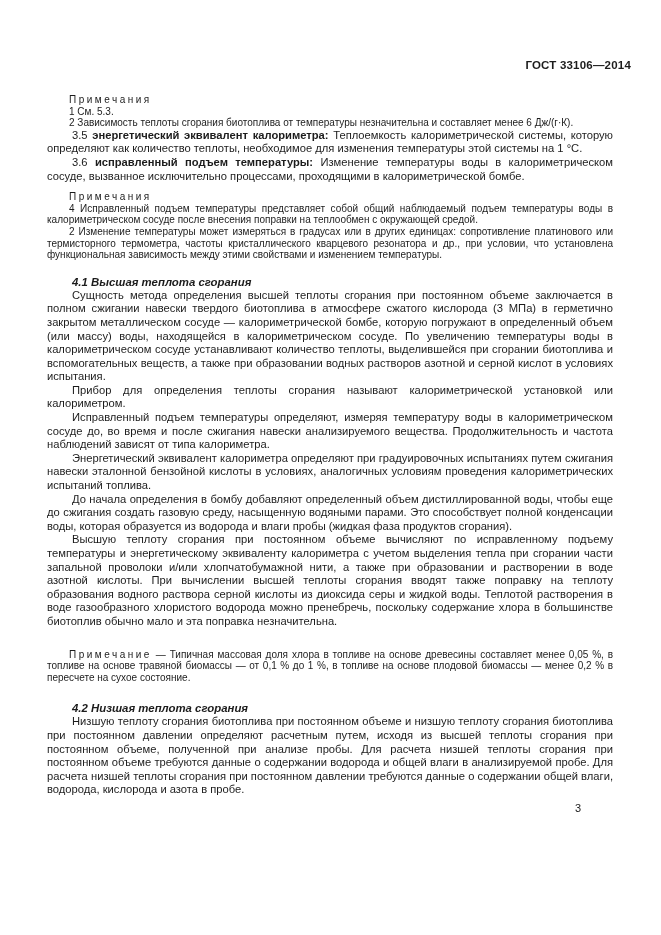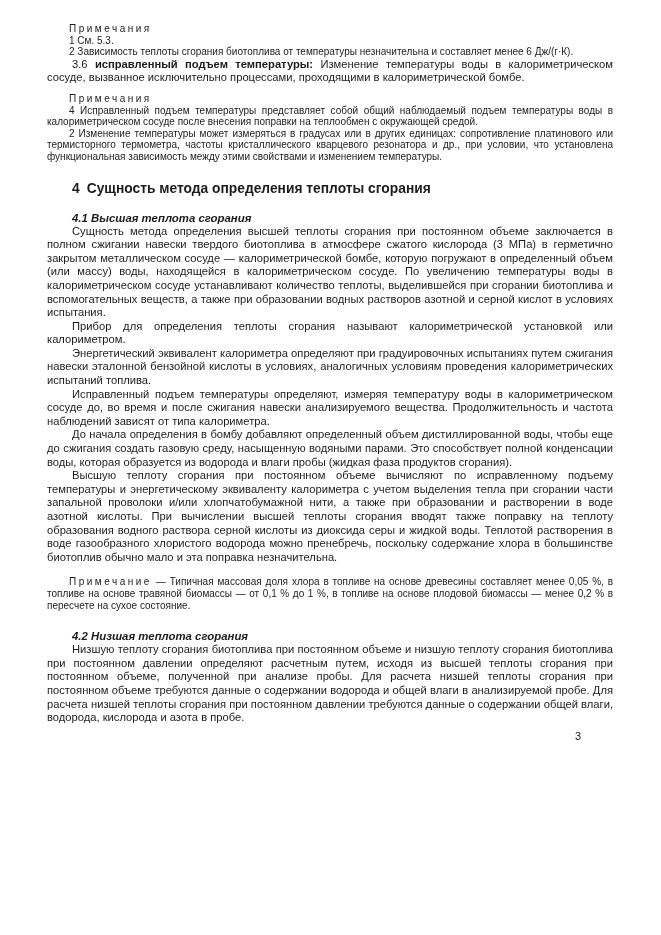--- a/index.html
+++ b/index.html
@@ -56,62 +56,63 @@
   }
   h3.sub-h {
     margin: 14px 0 0 25px;
     font-size: 11.4px;
     line-height: 14px;
     font-weight: bold;
     font-style: italic;
   }
   h3.sub-h2 { margin-top: 18px; }
   .mt-body1 { margin-top: 9px; }
-  .mt-note41 { margin-top: 12px; }
+  .mt-note41 { margin-top: 20px; }
   .mt-p42 { margin-top: 7px; }
   .h-num { margin-right: 7px; }
 
   .page-number {
     margin-top: 5px;
     padding-right: 32px;
     text-align: right;
     font-size: 11px;
     line-height: 13px;
   }
 </style>
 </head>
 <body>
 
 <div class="page">
+  <div class="doc-header">ГОСТ 33106—2014</div>
 
   <div class="content">
 
     <div class="note-block mt-notes1">
       <div class="note-label">Примечания</div>
       <div class="note-item">1 См. 5.3.</div>
       <div class="note-item">2 Зависимость теплоты сгорания биотоплива от температуры незначительна и составляет менее 6 Дж/(г·К).</div>
     </div>
 
+    <p class="body mt-p35"><span>3.5</span> <span class="b">энергетический эквивалент калориметра:</span> <span>Теплоемкость калориметрической системы, которую определяют как количество теплоты, необходимое для изменения температуры этой системы на 1 °С.</span></p>
 
     <p class="body"><span>3.6</span> <span class="b">исправленный подъем температуры:</span> <span>Изменение температуры воды в калориметрическом сосуде, вызванное исключительно процессами, проходящими в калориметрической бомбе.</span></p>
 
     <div class="note-block mt-notes2">
       <div class="note-label">Примечания</div>
       <div class="note-item">4 Исправленный подъем температуры представляет собой общий наблюдаемый подъем температуры воды в калориметрическом сосуде после внесения поправки на теплообмен с окружающей средой.</div>
       <div class="note-item">2 Изменение температуры может измеряться в градусах или в других единицах: сопротивление платинового или термисторного термометра, частоты кристаллического кварцевого резонатора и др., при условии, что установлена функциональная зависимость между этими свойствами и изменением температуры.</div>
     </div>
 
-    <h2 class="section-h"><span class="h-num">4</span><span>Сущность метода определения теплоты сгорания</span></h2>
 
     <h3 class="sub-h">4.1 Высшая теплота сгорания</h3>
 
     <p class="body mt-body1">Сущность метода определения высшей теплоты сгорания при постоянном объеме заключается в полном сжигании навески твердого биотоплива в атмосфере сжатого кислорода (3 МПа) в герметично закрытом металлическом сосуде — калориметрической бомбе, которую погружают в определенный объем (или массу) воды, находящейся в калориметрическом сосуде. По увеличению температуры воды в калориметрическом сосуде устанавливают количество теплоты, выделившейся при сгорании биотоплива и вспомогательных веществ, а также при образовании водных растворов азотной и серной кислот в условиях испытания.</p>
     <p class="body">Прибор для определения теплоты сгорания называют калориметрической установкой или калориметром.</p>
+    <p class="body">Исправленный подъем температуры определяют, измеряя температуру воды в калориметрическом сосуде до, во время и после сжигания навески анализируемого вещества. Продолжительность и частота наблюдений зависят от типа калориметра.</p>
     <p class="body">Энергетический эквивалент калориметра определяют при градуировочных испытаниях путем сжигания навески эталонной бензойной кислоты в условиях, аналогичных условиям проведения калориметрических испытаний топлива.</p>
-    <p class="body">Исправленный подъем температуры определяют, измеряя температуру воды в калориметрическом сосуде до, во время и после сжигания навески анализируемого вещества. Продолжительность и частота наблюдений зависят от типа калориметра.</p>
     <p class="body">До начала определения в бомбу добавляют определенный объем дистиллированной воды, чтобы еще до сжигания создать газовую среду, насыщенную водяными парами. Это способствует полной конденсации воды, которая образуется из водорода и влаги пробы (жидкая фаза продуктов сгорания).</p>
     <p class="body">Высшую теплоту сгорания при постоянном объеме вычисляют по исправленному подъему температуры и энергетическому эквиваленту калориметра с учетом выделения тепла при сгорании части запальной проволоки и/или хлопчатобумажной нити, а также при образовании и растворении в воде азотной кислоты. При вычислении высшей теплоты сгорания вводят также поправку на теплоту образования водного раствора серной кислоты из диоксида серы и жидкой воды. Теплотой растворения в воде газообразного хлористого водорода можно пренебречь, поскольку содержание хлора в большинстве биотоплив обычно мало и эта поправка незначительна.</p>
 
     <div class="note-block mt-note41">
       <div class="note-single"><span class="spaced">Примечание</span> <span>— Типичная массовая доля хлора в топливе на основе древесины составляет менее 0,05 %, в топливе на основе травяной биомассы — от 0,1 % до 1 %, в топливе на основе плодовой биомассы — менее 0,2 % в пересчете на сухое состояние.</span></div>
     </div>
 
     <h3 class="sub-h sub-h2">4.2 Низшая теплота сгорания</h3>
 
     <p class="body mt-p42">Низшую теплоту сгорания биотоплива при постоянном объеме и низшую теплоту сгорания биотоплива при постоянном давлении определяют расчетным путем, исходя из высшей теплоты сгорания при постоянном объеме, полученной при анализе пробы. Для расчета низшей теплоты сгорания при постоянном объеме требуются данные о содержании водорода и общей влаги в анализируемой пробе. Для расчета низшей теплоты сгорания при постоянном давлении требуются данные о содержании общей влаги, водорода, кислорода и азота в пробе.</p>

